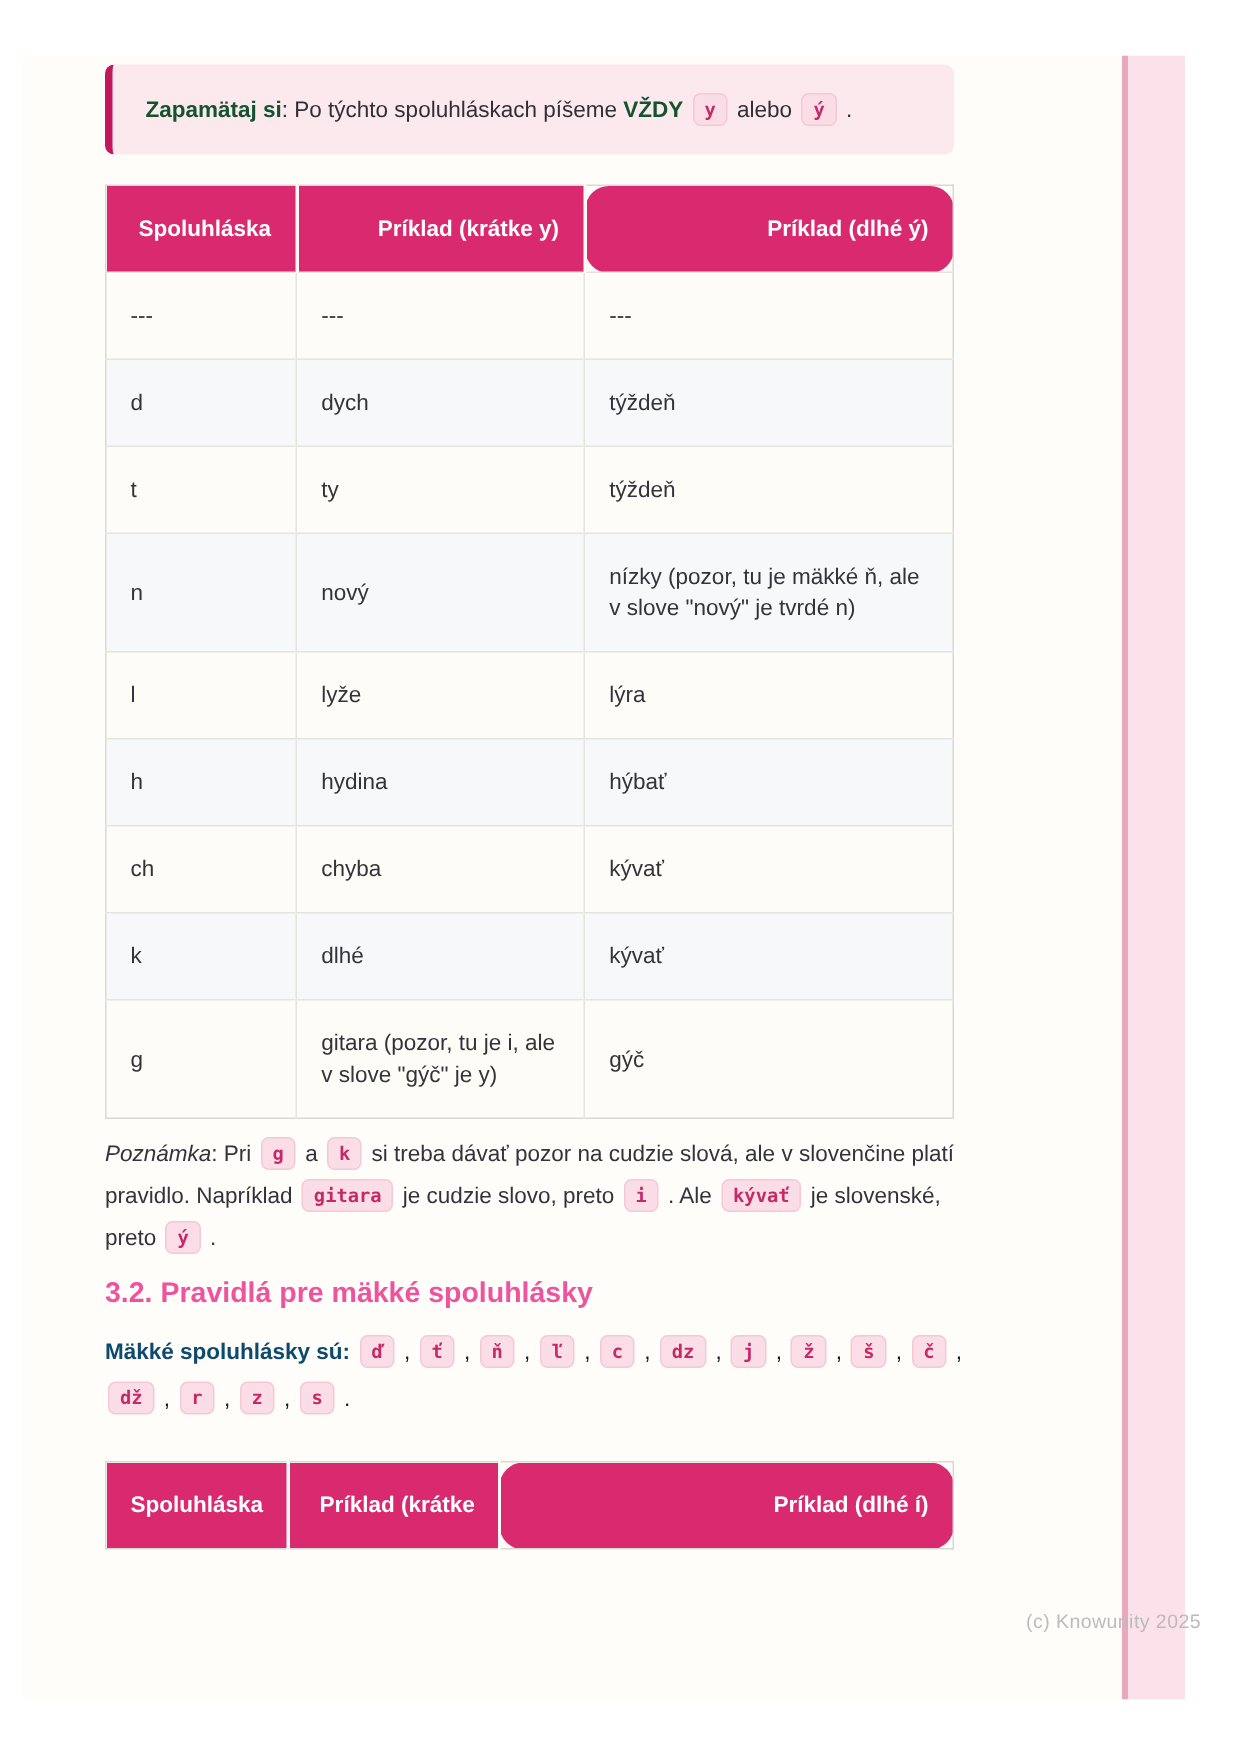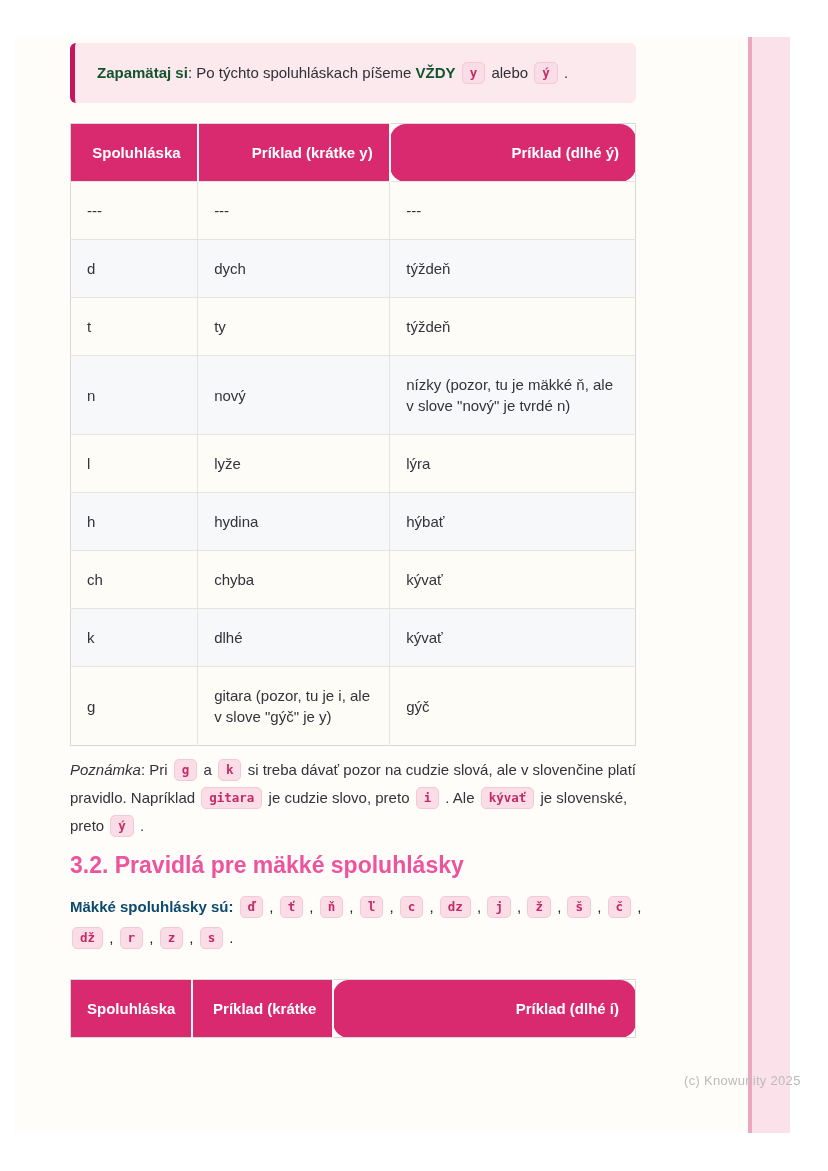--- a/index.html
+++ b/index.html
@@ -34,21 +34,21 @@
   table.tbl th:last-child { border-right:none;border-radius:16px; }
   table.tbl td { font-size:15px; color:#33333a; padding:18px 16px; line-height:21px;
                  border-top:1px solid #e5e4e0; border-right:1px solid #e5e4e0; }
   table.tbl td:last-child { border-right:none; }
   table.tbl tbody tr:nth-child(odd) { background:#fdfcf6; }
   table.tbl tbody tr:nth-child(even) { background:#f6f8fa; }
   .tbl2 { margin-top:26px; }
 
   .note { margin:10px 0 0 0; width:594px; font-size:15px; line-height:28px; color:#33333a; }
 
-  .section-heading { margin:12px 0 0 0; font-size:23px; font-weight:700; color:#ee549d; }
+  .section-heading { margin:12px 0 0 0; font-size:19px; font-weight:700; color:#ee549d; }
 
   .soft-line { margin:12px 0 0 0; width:594px; font-size:15px; line-height:31px;
                color:#1b1b20; }
   .soft-line .seg-b { color:#0c4a6e; }
 
   .watermark { position:absolute; left:684px; top:1073px; font-size:13px;
                color:#bdbabd; letter-spacing:0.3px; z-index:5; }
 </style>
 </head>
 <body>

